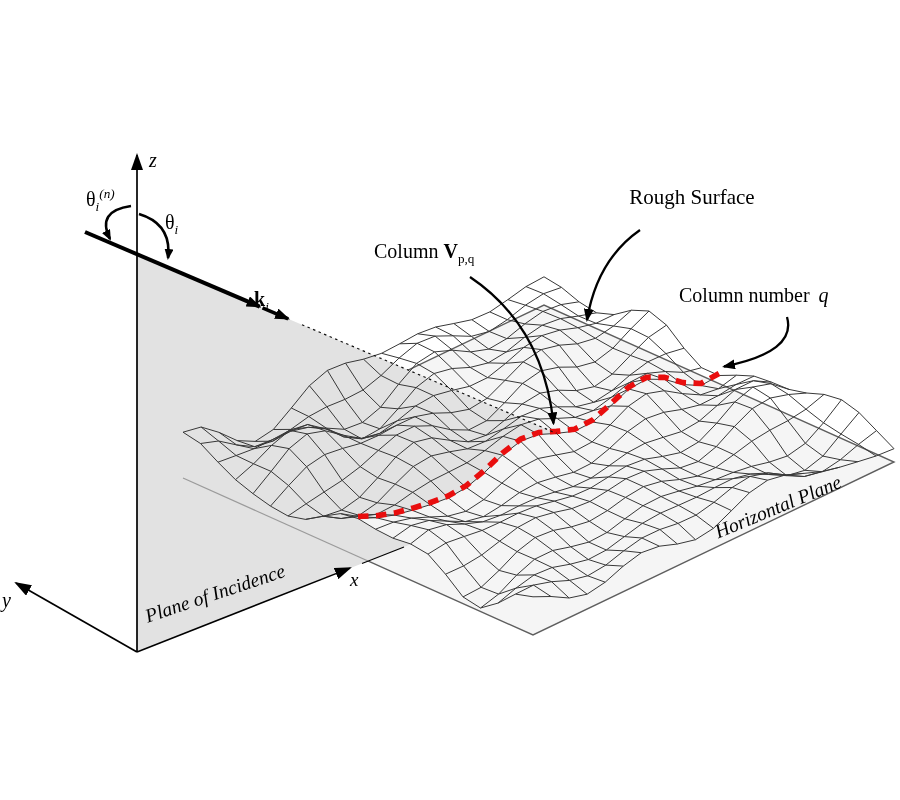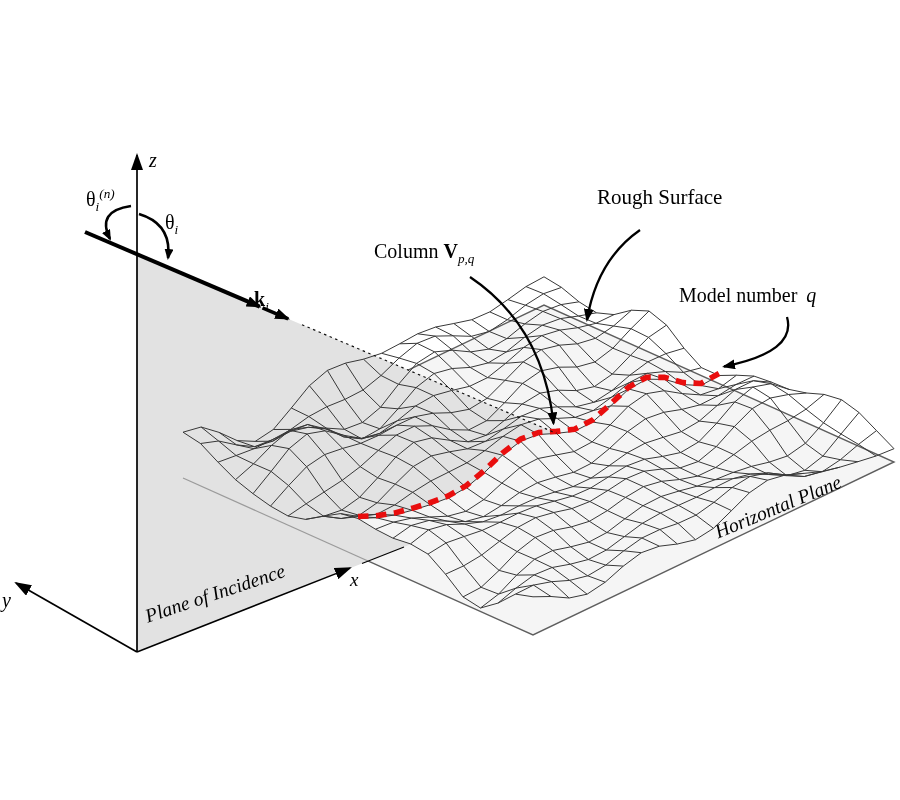--- a/index.html
+++ b/index.html
@@ -11,22 +11,22 @@
   .lbl sub{font-size:.66em;}
   .lbl sup{font-size:.66em;}
   #lbl-z{left:149px;top:150px;font-style:italic;}
   #lbl-y{left:2px;top:590px;font-style:italic;}
   #lbl-x{left:350px;top:570px;font-style:italic;font-size:19px;}
   #lbl-theta-n{left:86px;top:187px;}
   #lbl-theta{left:165px;top:212px;}
   #lbl-k{left:254px;top:289px;font-weight:bold;}
   #lbl-k sub{font-weight:normal;font-style:italic;}
   #lbl-vertex{left:374px;top:241px;}
-  #lbl-vertex sub{font-style:italic;text-align:center;}
-  #lbl-rough{left:597px;top:186px;width:190px;text-align:left;font-size:21px;line-height:1.12;}
+  #lbl-vertex sub{text-align:center;}
+  #lbl-rough{left:597px;top:186px;width:190px;text-align:center;font-size:21px;line-height:1.12;}
   #lbl-column{left:679px;top:285px;}
   #lbl-column .sym{margin-left:4px;}
   #lbl-poi{left:146px;top:607px;transform:rotate(-18.5deg);transform-origin:0 50%;
            font-style:italic;font-size:19.5px;}
   #lbl-hp{left:716px;top:523px;transform:rotate(-22.5deg);transform-origin:0 50%;
           font-style:italic;font-size:19.5px;}
 </style>
 </head>
 <body>
 
@@ -117,18 +117,18 @@
   <div class="lbl" id="lbl-theta"><span>θ</span><sub class="it">i</sub></div>
 
   <div class="lbl" id="lbl-k"><span>k</span><sub>i</sub></div>
 
   <div class="lbl" id="lbl-vertex"><span>Column </span><b>V</b><sub>p,q</sub></div>
 
   <div class="lbl" id="lbl-rough">
     <div>Rough Surface</div>
   </div>
 
-  <div class="lbl" id="lbl-column"><span>Model number </span><span class="it sym">q</span></div>
+  <div class="lbl" id="lbl-column"><span>Column number </span><span class="it sym">q</span></div>
 
   <div class="lbl" id="lbl-poi"><span>Plane of Incidence</span></div>
 
   <div class="lbl" id="lbl-hp"><span>Horizontal Plane</span></div>
 </div>
 
 </body></html>

